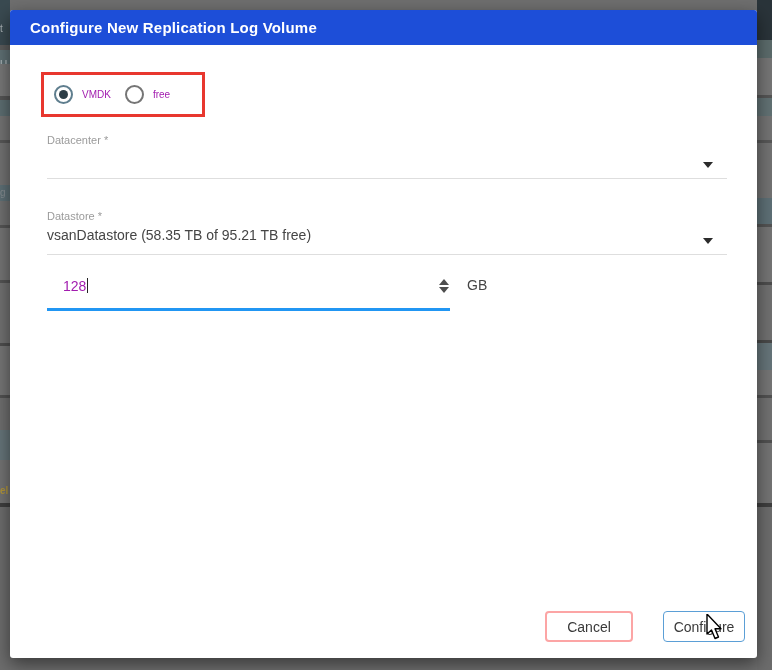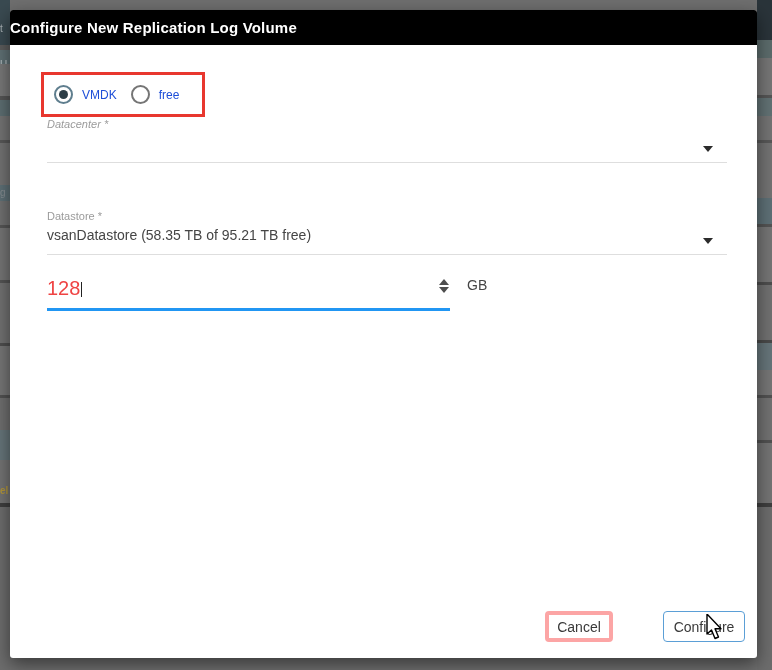--- a/index.html
+++ b/index.html
@@ -15,67 +15,67 @@
   .bg-right{right:0;width:15px;}
   .band{position:absolute;left:0;right:0;}
   .frag{position:absolute;left:0;font-size:10px;color:#cfd4d6;opacity:.75;line-height:10px;}
   
   .modal{
     position:absolute;left:10px;top:10px;width:747px;height:648px;
     background:#ffffff;border-radius:3px;
     box-shadow:0 6px 18px rgba(0,0,0,.5);
   }
   .modal-header{
-    height:35px;background:#000000;border-radius:3px 3px 0 0;
-    display:flex;align-items:center;
+    height:35px;background:#1d4ed8;border-radius:3px 3px 0 0;
+    display:flex;align-items:center;padding-left:20px;
   }
   .modal-title{color:#ffffff;font-size:15px;font-weight:bold;letter-spacing:.2px;}
   
   .annotation-box{
     position:absolute;left:31px;top:62px;width:164px;height:45px;
     border:3px solid #e8372e;box-sizing:border-box;
     display:flex;align-items:center;padding-left:10px;
   }
   .radio-opt{display:flex;align-items:center;margin-right:14px;cursor:pointer;}
   .radio-circle{
     width:19px;height:19px;border-radius:50%;box-sizing:border-box;
     display:flex;align-items:center;justify-content:center;background:#fff;
   }
   .radio-circle.sel{border:2px solid #5f7e8e;}
   .radio-circle.unsel{border:2px solid #757575;}
   .radio-dot{width:9px;height:9px;border-radius:50%;background:#2c3e47;}
-  .radio-label{font-size:12px;color:#1d4ed8;margin-left:9px;}
+  .radio-label{font-size:10px;color:#a21caf;margin-left:9px;}
   
   .field{position:absolute;left:37px;width:680px;}
   .field-label{font-size:11px;color:#9b9b9b;}
   .field-value{font-size:14px;color:#454545;margin-top:5px;}
   .field-underline{position:absolute;left:0;right:0;height:1px;background:#dedede;}
   .caret-down{
     position:absolute;right:14px;width:0;height:0;
     border-left:5px solid transparent;border-right:5px solid transparent;
     border-top:6px solid #2b2b2b;
   }
   
   .num-label{font-size:11px;color:#1e88e5;}
   .req-red{color:#e53935;font-weight:bold;}
-  .num-value{font-size:20px;color:#ef4444;display:inline-block;}
+  .num-value{font-size:14px;color:#a21caf;display:inline-block;margin-left:16px;}
   .text-caret{display:inline-block;width:1px;height:15px;background:#222;vertical-align:-2px;margin-left:1px;}
   .num-underline{position:absolute;left:0;width:403px;height:3px;background:#2196f3;}
   .spinner{position:absolute;left:390px;top:1px;width:14px;height:16px;cursor:pointer;}
   .spin-up,.spin-down{position:absolute;left:2px;width:0;height:0;border-left:5px solid transparent;border-right:5px solid transparent;}
   .spin-up{top:1px;border-bottom:6px solid #4d4d4d;}
   .spin-down{bottom:1px;border-top:6px solid #4d4d4d;}
   .unit-label{position:absolute;left:420px;top:0;font-size:14px;color:#454545;}
   
   .btn{
     position:absolute;top:601px;height:31px;background:#fff;border-radius:4px;
     font-size:14px;color:#3a3a3a;display:flex;align-items:center;justify-content:center;
     box-sizing:border-box;cursor:pointer;font-family:"Liberation Sans",sans-serif;
   }
-  .btn-cancel{left:535px;width:68px;border:4px solid #fca5a5;}
+  .btn-cancel{left:535px;width:88px;border:2px solid #fca5a5;}
   .btn-configure{left:653px;width:82px;border:1px solid #5b9fd6;}
   
   .mouse-cursor{position:absolute;left:706px;top:614px;width:22px;height:26px;pointer-events:none;}
 </style>
 </head>
 <body>
 
 <div class="bg-strip bg-left">
   <div class="band" style="top:0;height:45px;background:#3a4a51;"></div>
   <span class="frag" style="top:24px;">t</span>
@@ -143,21 +143,21 @@
           <span class="radio-dot"></span>
         </span>
       <span class="radio-label">VMDK</span>
     </div>
     <div class="radio-opt">
       <span class="radio-circle unsel"></span>
       <span class="radio-label">free</span>
     </div>
   </div>
 
-  <div class="field" style="top:108px;height:45px;font-style:italic;">
+  <div class="field" style="top:124px;height:45px;">
     <div class="field-label">
       <span>Datacenter</span>
       <span>*</span>
     </div>
     <div class="caret-down" style="top:28px;"></div>
     <div class="field-underline" style="top:44px;"></div>
   </div>
 
   <div class="field" style="top:200px;height:45px;">
     <div class="field-label">

